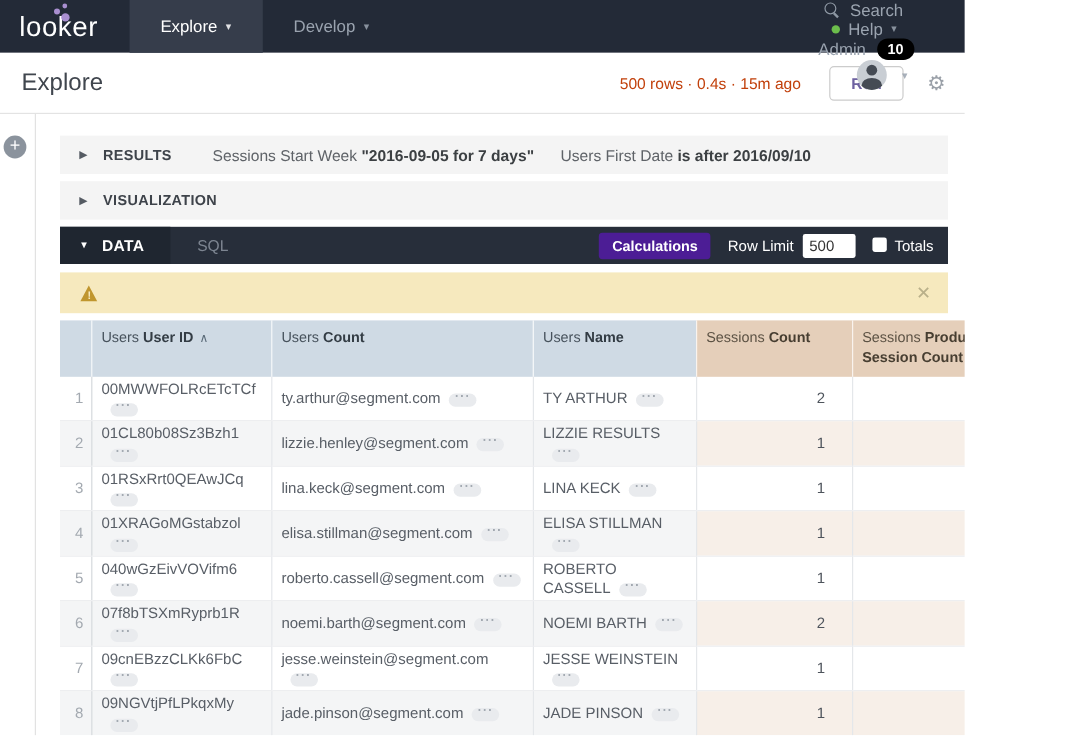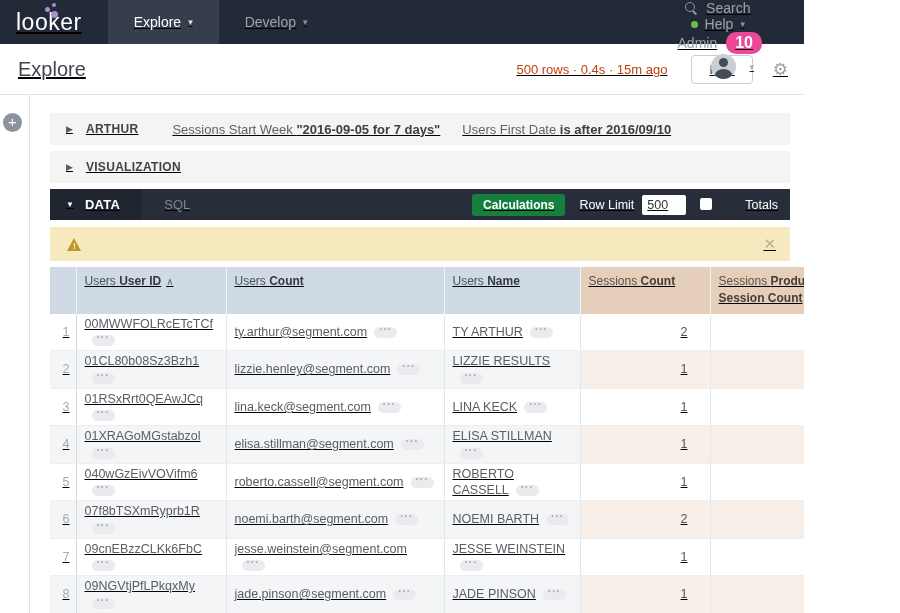--- a/index.html
+++ b/index.html
@@ -1,18 +1,18 @@
 <!DOCTYPE html>
 <html><head>
 <meta charset="utf-8">
 <style>
   * { margin:0; padding:0; box-sizing:border-box; }
   html,body { background:#fff; }
   body { font-family:"Liberation Sans", sans-serif; }
-  .page { position:relative; width:804px; height:613px; overflow:hidden; background:#fff;text-decoration:underline; }
+  .page { position:relative; width:804px; height:613px; overflow:hidden; background:#fff; }
 
   
   .topnav { display:flex; align-items:stretch; height:44px; background:#232A37; color:#9AA3AF; font-size:14px; }
   .logo-wrap { display:flex; align-items:center; padding:0 26px 0 16px; position:relative; }
   .logo-text { color:#fff; font-size:23px; letter-spacing:.5px; position:relative; }
   .bubble { position:absolute; border-radius:50%; background:#A98FD0; }
   .b1 { width:4px; height:4px; top:3px;  left:52px; }
   .b2 { width:5px; height:5px; top:7px;  left:45px; }
   .b3 { width:7px; height:7px; top:11px; left:51px; }
   .nav-items { display:flex; align-items:stretch; }
@@ -20,21 +20,21 @@
   .nav-item.active { background:#363D4B; color:#fff; }
   .chev { font-size:9px; margin-left:7px; opacity:.85; }
   .topnav-right { margin-left:auto; display:flex; align-items:center; padding-right:16px;flex-direction:column; }
   .search-box { display:flex; align-items:center; margin-right:30px; cursor:pointer; }
   .mag { position:relative; width:13px; height:13px; margin-right:8px; }
   .mag::before { content:""; position:absolute; left:0; top:0; width:8px; height:8px; border:1.5px solid #8D97A3; border-radius:50%; }
   .mag::after { content:""; position:absolute; left:8px; top:8px; width:5px; height:1.5px; background:#8D97A3; transform:rotate(45deg); transform-origin:left center; }
   .help-box { display:flex; align-items:center; margin-right:30px; cursor:pointer; }
   .help-dot { width:7px; height:7px; border-radius:50%; background:#6CBE4C; margin-right:7px; }
   .admin-box { display:flex; align-items:center; margin-right:26px; cursor:pointer; }
-  .admin-badge { margin-left:9px; background:#ec4899; color:#fff; font-weight:bold; font-size:16px; border-radius:10px; padding:2px 9px; }
+  .admin-badge { margin-left:9px; background:#000000; color:#fff; font-weight:bold; font-size:12px; border-radius:10px; padding:2px 9px; }
   .avatar-box { display:flex; align-items:center; cursor:pointer; }
   .avatar { width:25px; height:25px; border-radius:50%; background:#C9CED4; position:relative; overflow:hidden; margin-right:6px; }
   .avatar::before { content:""; position:absolute; top:4px; left:8px; width:9px; height:9px; border-radius:50%; background:#454B54; }
   .avatar::after { content:""; position:absolute; top:15px; left:4px; width:17px; height:12px; border-radius:50%; background:#454B54; }
 
   
   .page-header { display:flex; align-items:center; height:51px; padding:0 16px 0 18px; border-bottom:1px solid #E3E3E3; background:#fff; }
   .page-title { font-size:20px; color:#40464E; }
   .header-right { margin-left:auto; display:flex; align-items:center; }
   .query-stats { color:#c2410c; font-size:13px; margin-right:24px; }
@@ -56,24 +56,24 @@
   .filters-fade { position:absolute; right:0; top:0; width:90px; height:100%; background:linear-gradient(to right, rgba(244,244,244,0), #F4F4F4 85%); pointer-events:none; }
 
   
   .data-bar { display:flex; align-items:stretch; height:31px; background:#272E3A; margin-bottom:7px; color:#fff; }
   .data-tab { display:flex; align-items:center; background:#1F2630; padding:0 22px 0 16px; }
   .tri-down { font-size:8px; color:#fff; margin-right:11px; }
   .data-label { font-size:13px; font-weight:bold; letter-spacing:.3px; }
   .sub-tab { display:flex; align-items:center; padding:0 22px; font-size:13px; color:#7D8591; cursor:pointer; }
   .sub-tab.active { background:#646C79; color:#fff; }
   .data-bar-right { margin-left:auto; display:flex; align-items:center; padding-right:12px; }
-  .calc-btn { background:#15803d; color:#fff; font-weight:bold; font-size:12px; border:none; border-radius:3px; padding:4px 11px; margin-right:14px; cursor:pointer; font-family:inherit; }
+  .calc-btn { background:#4c1d95; color:#fff; font-weight:bold; font-size:12px; border:none; border-radius:3px; padding:4px 11px; margin-right:14px; cursor:pointer; font-family:inherit; }
   .row-limit-label { font-size:12.5px; margin-right:8px; }
   .row-limit-input { width:44px; height:20px; border:none; border-radius:2px; font-size:12.5px; padding:0 5px; color:#333; font-family:inherit; margin-right:14px; }
-  .totals-wrap { display:flex; align-items:flex-start; cursor:pointer;gap:27px; }
+  .totals-wrap { display:flex; align-items:flex-start; cursor:pointer; }
   .totals-checkbox { width:12px; height:12px; background:#fff; border:none; border-radius:2px; margin-right:6px; }
   .totals-label { font-size:12.5px; }
 
   
   .warning { display:flex; align-items:center; height:34px; background:#F6E9BE; padding:0 14px 0 17px; margin-bottom:6px; }
   .warn-tri { position:relative; width:15px; height:13px; margin-right:13px; flex:none; }
   .warn-tri::before { content:""; position:absolute; left:0; top:0; border-left:7.5px solid transparent; border-right:7.5px solid transparent; border-bottom:13px solid #C0962E; }
   .warn-excl { position:absolute; left:6px; top:3px; color:#F6E9BE; font-size:9px; font-weight:bold; }
   .warn-text { font-size:13px; color:#6C6750; }
   .warn-text b { color:#4E4A38; }
@@ -154,21 +154,21 @@
 
   <div class="content">
     <div class="left-rail">
       <div class="add-field-btn">+</div>
     </div>
 
     <div class="main">
 
       <div class="bar">
         <span class="tri-right">▶</span>
-        <span class="bar-label">ARTHUR</span>
+        <span class="bar-label">RESULTS</span>
         <div class="filter-list" id="filter-list">
             <span class="filter-item"><span>Sessions Start Week </span><b>"2016-09-05 for 7 days"</b></span>
             <span class="filter-item"><span>Users First Date </span><b>is after 2016/09/10</b></span>
           </div>
         <div class="filters-fade"></div>
       </div>
 
       <div class="bar">
         <span class="tri-right">▶</span>
         <span class="bar-label">VISUALIZATION</span>

